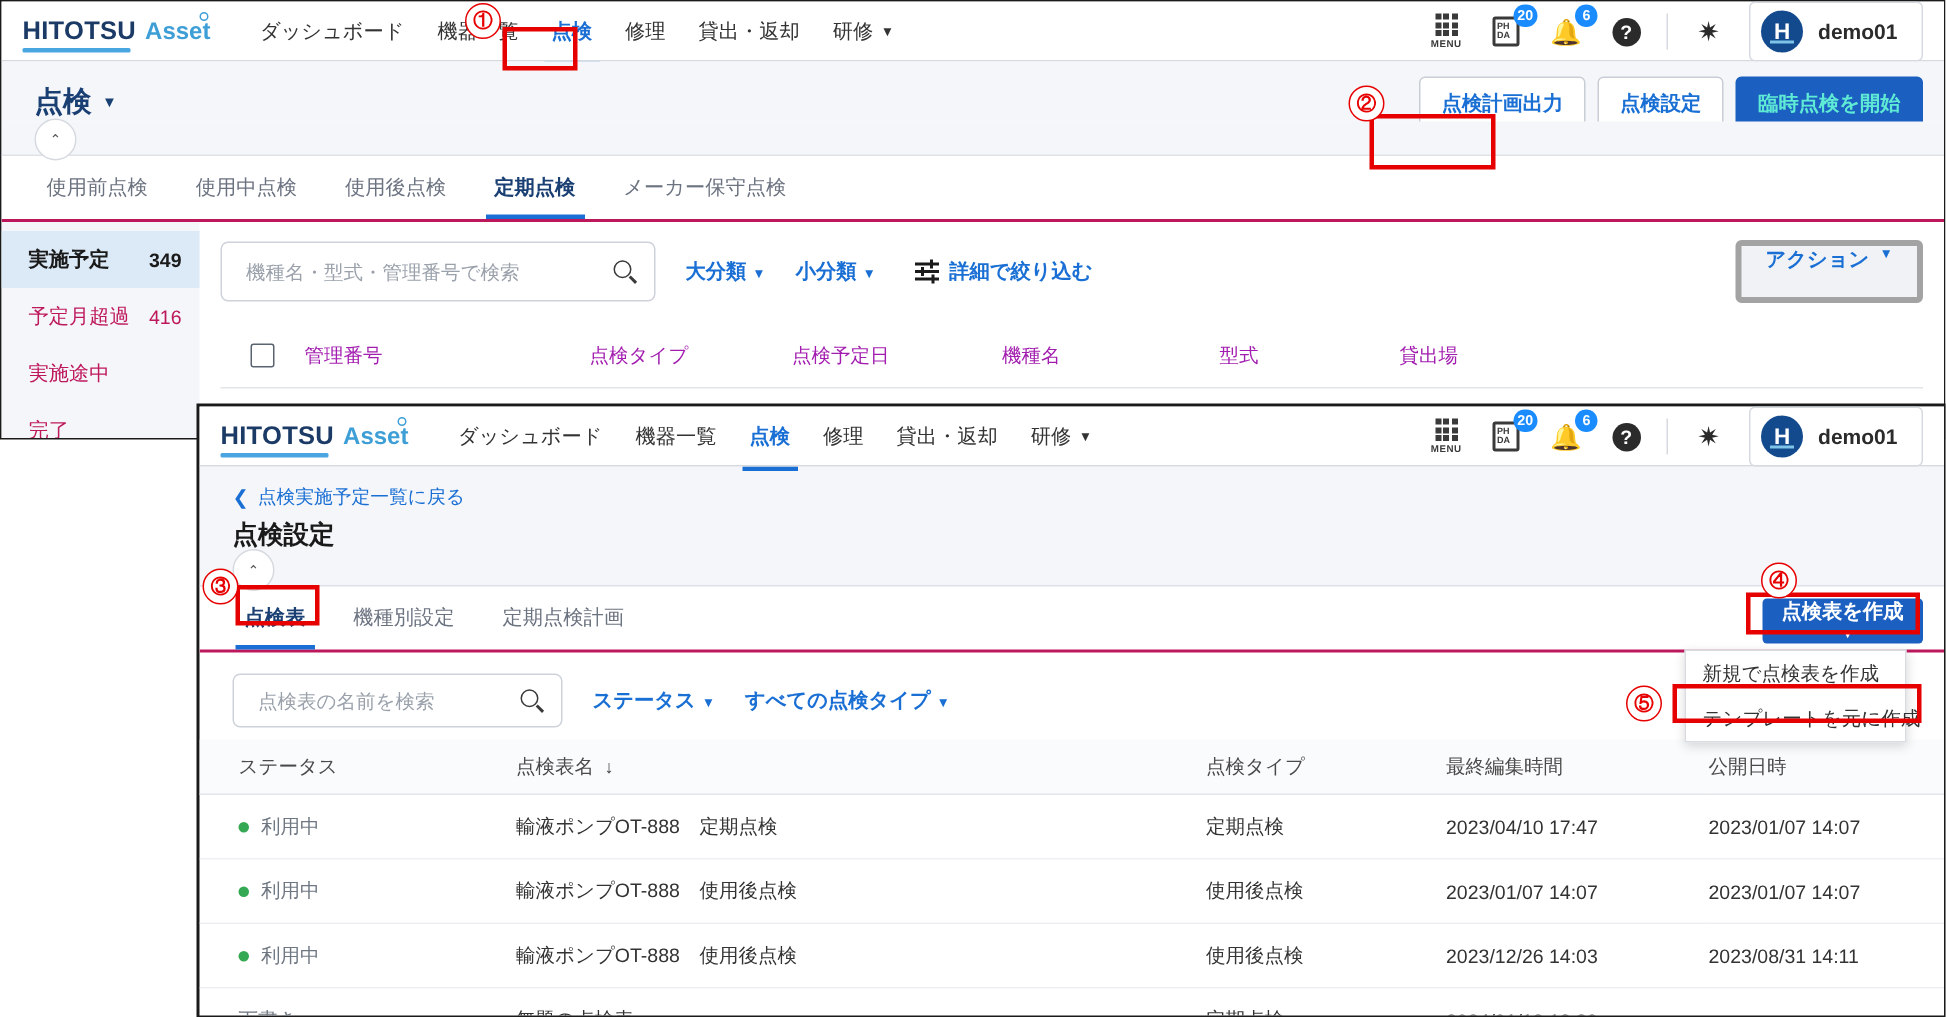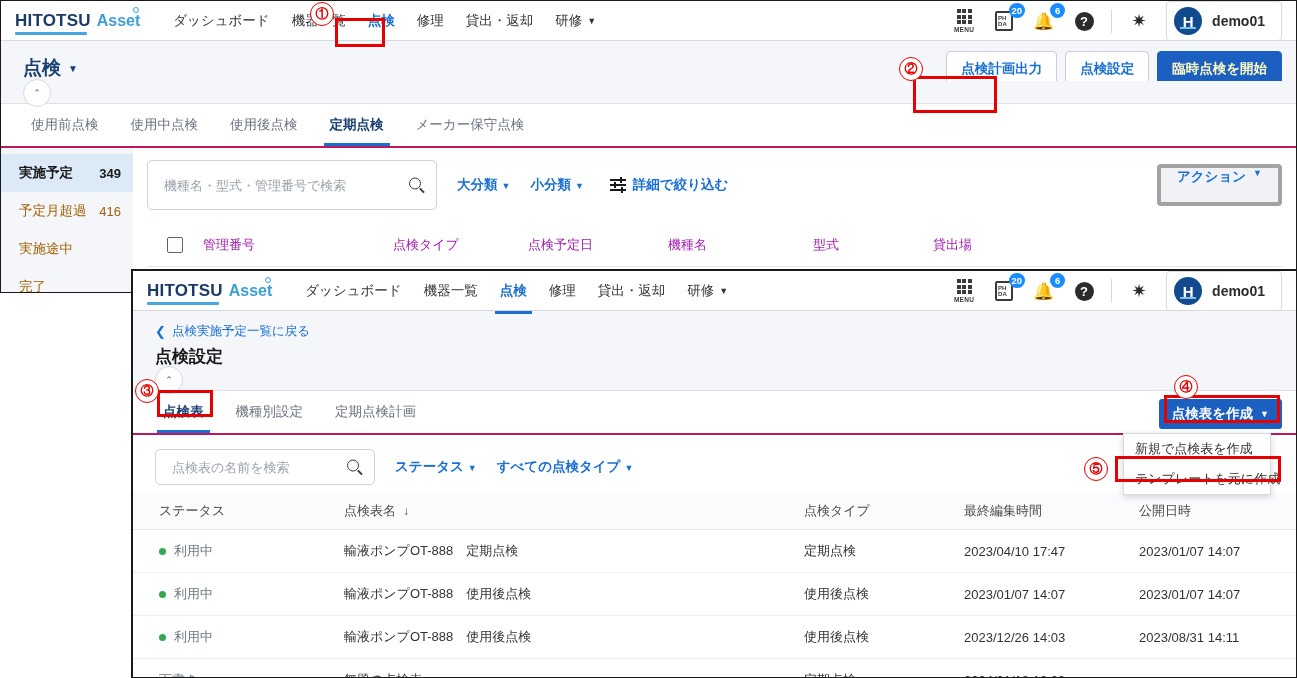--- a/index.html
+++ b/index.html
@@ -47,42 +47,42 @@
   .avatar{width:28px;height:28px;border-radius:50%;background:#134a8e;color:#fff;display:flex;align-items:center;justify-content:center;font-weight:bold;font-size:15px;position:relative;}
   .avatar .ubar{position:absolute;bottom:6px;left:6px;right:6px;height:2.5px;background:#7fc4e8;}
   .uname{font-size:14px;font-weight:bold;color:#2b2b2b;}
 
   
   .pagehead{background:#f4f6f9;padding:14px 14px 0 22px;position:relative;box-sizing:border-box;}
   .ptitle{font-size:19px;font-weight:bold;color:#1a3f73;display:inline-flex;align-items:center;}
   .ptitle .caret{font-size:10px;margin-left:7px;color:#1a3f73;}
   .headbtns{position:absolute;right:14px;top:10px;display:flex;align-items:center;gap:8px;}
   .btn{border:1px solid #c9ced6;background:#fff;color:#1a6fd4;border-radius:4px;height:34px;padding:0 14px;font-size:13.5px;font-weight:bold;display:flex;align-items:center;cursor:pointer;white-space:nowrap;}
-  .btn.primary{background:#1b5fc1;border-color:#1b5fc1;color:#fef9c3;}
+  .btn.primary{background:#1b5fc1;border-color:#1b5fc1;color:#5eead4;}
 
   .collapse-strip{height:22px;background:#f4f6f9;position:relative;border-bottom:1px solid #dfe3e8;}
   .collapse-btn{position:absolute;left:22px;top:-2px;width:26px;height:26px;border-radius:50%;background:#fff;border:1px solid #d6dae0;display:flex;align-items:center;justify-content:center;font-size:9px;color:#555;cursor:pointer;}
 
   
   .subtabs{display:flex;align-items:center;height:42px;padding-left:14px;background:#fff;border-bottom:2px solid #be185d;}
   .subtab{position:relative;height:42px;display:flex;align-items:center;padding:0 16px;font-size:13.5px;color:#6b7280;cursor:pointer;white-space:nowrap;}
   .subtab.active{color:#1a3f73;font-weight:bold;}
   .subtab.active::after{content:"";position:absolute;left:10px;right:10px;bottom:0;height:3px;background:#1a6fd4;}
 
   
   .split{display:flex;}
   .statuslist{width:132px;flex:0 0 132px;background:#f4f6f9;padding-top:6px;box-sizing:border-box;}
-  .statusrow{display:flex;align-items:center;height:38px;padding:0 12px 0 18px;font-size:13.5px;color:#a16207;cursor:pointer;box-sizing:border-box;}
+  .statusrow{display:flex;align-items:center;height:38px;padding:0 12px 0 18px;font-size:13.5px;color:#be185d;cursor:pointer;box-sizing:border-box;}
   .statusrow.active{background:#dce9f7;font-weight:bold;color:#1a1a1a;}
   .statusrow .cnt{margin-left:auto;font-size:13px;}
   .statusrow.active .cnt{font-weight:bold;}
 
   .content{flex:1;padding:12px 14px 0 14px;box-sizing:border-box;min-width:0;}
   .filterrow{display:flex;align-items:center;gap:0;}
-  .searchbox{position:relative;width:290px;height:50px;border:1px solid #ced3da;border-radius:5px;background:#fff;display:flex;align-items:center;padding:0 40px 0 14px;box-sizing:border-box;}
+  .searchbox{position:relative;width:290px;height:40px;border:1px solid #ced3da;border-radius:5px;background:#fff;display:flex;align-items:center;padding:0 40px 0 14px;box-sizing:border-box;}
   .searchbox input{border:0;outline:0;width:100%;font-size:13px;font-family:inherit;color:#333;background:transparent;}
   .searchbox input::placeholder{color:#9aa1ab;}
   .mag{position:absolute;right:12px;top:50%;transform:translateY(-50%);width:15px;height:15px;}
   .mag::before{content:"";position:absolute;width:10px;height:10px;border:1.8px solid #3a3a3a;border-radius:50%;left:0;top:0;}
   .mag::after{content:"";position:absolute;width:6px;height:1.8px;background:#3a3a3a;transform:rotate(45deg);right:-1px;bottom:1px;}
   .fdrop{color:#1a6fd4;font-weight:bold;font-size:13.5px;margin-left:20px;cursor:pointer;white-space:nowrap;}
   .fdrop .caret{font-size:9px;margin-left:4px;}
   .slideicon{margin-left:26px;display:flex;align-items:center;gap:7px;color:#1a6fd4;font-weight:bold;font-size:13.5px;cursor:pointer;white-space:nowrap;}
   .sliders{width:16px;height:14px;position:relative;}
   .sliders i{position:absolute;left:0;right:0;height:2px;background:#1a1a1a;}
@@ -99,21 +99,21 @@
   .chkcell{width:56px;flex:0 0 56px;display:flex;align-items:center;justify-content:center;}
   .chkbox{width:14px;height:14px;border:1.6px solid #5a6370;border-radius:2px;background:#fff;cursor:pointer;}
 
   
   .breadcrumbwrap{background:#f4f6f9;padding:12px 0 0 22px;}
   .crumb{color:#1a6fd4;font-size:12.5px;display:inline-flex;align-items:center;cursor:pointer;}
   .crumb .lt{font-weight:bold;margin-right:6px;font-size:13px;}
   .crumb-title{font-size:17px;font-weight:bold;color:#1a1a1a;margin-top:5px;}
 
   .f-toolbar{position:relative;}
-  .createbtn{position:absolute;right:14px;top:-36px;background:#1b5fc1;color:#fff;border-radius:3px;height:30px;padding:0 13px;display:flex;align-items:center;font-size:13.5px;font-weight:bold;cursor:pointer;white-space:nowrap;}
+  .createbtn{position:absolute;right:14px;top:-36px;background:#1b5fc1;color:#fff;border-radius:3px;height:30px;padding:0 13px;display:flex;align-items:center;font-size:13.5px;font-weight:bold;cursor:pointer;white-space:nowrap;flex-direction:column;}
   .createbtn .caret{margin-left:7px;font-size:9px;}
   .menupop{position:absolute;right:25px;top:-2px;width:146px;background:#fff;border:1px solid #d8dce1;box-shadow:0 2px 7px rgba(0,0,0,.16);z-index:20;}
   .menupop .mi{height:30px;display:flex;align-items:center;padding:0 11px;font-size:13px;color:#333;cursor:pointer;white-space:nowrap;}
 
   .ftbl{width:100%;border-collapse:collapse;margin-top:8px;}
   .ftbl th{font-weight:normal;font-size:13px;color:#4a4a4a;text-align:left;padding:9px 0 9px 0;border-bottom:1px solid #e2e6ea;background:#fafbfc;}
   .ftbl td{font-size:13px;color:#333;padding:12px 0;border-bottom:1px solid #edeff2;}
   .ftbl th:first-child,.ftbl td:first-child{padding-left:26px;}
   .dot{display:inline-block;width:7px;height:7px;border-radius:50%;margin-right:8px;vertical-align:middle;}
   .stxt{color:#6f7782;vertical-align:middle;}

